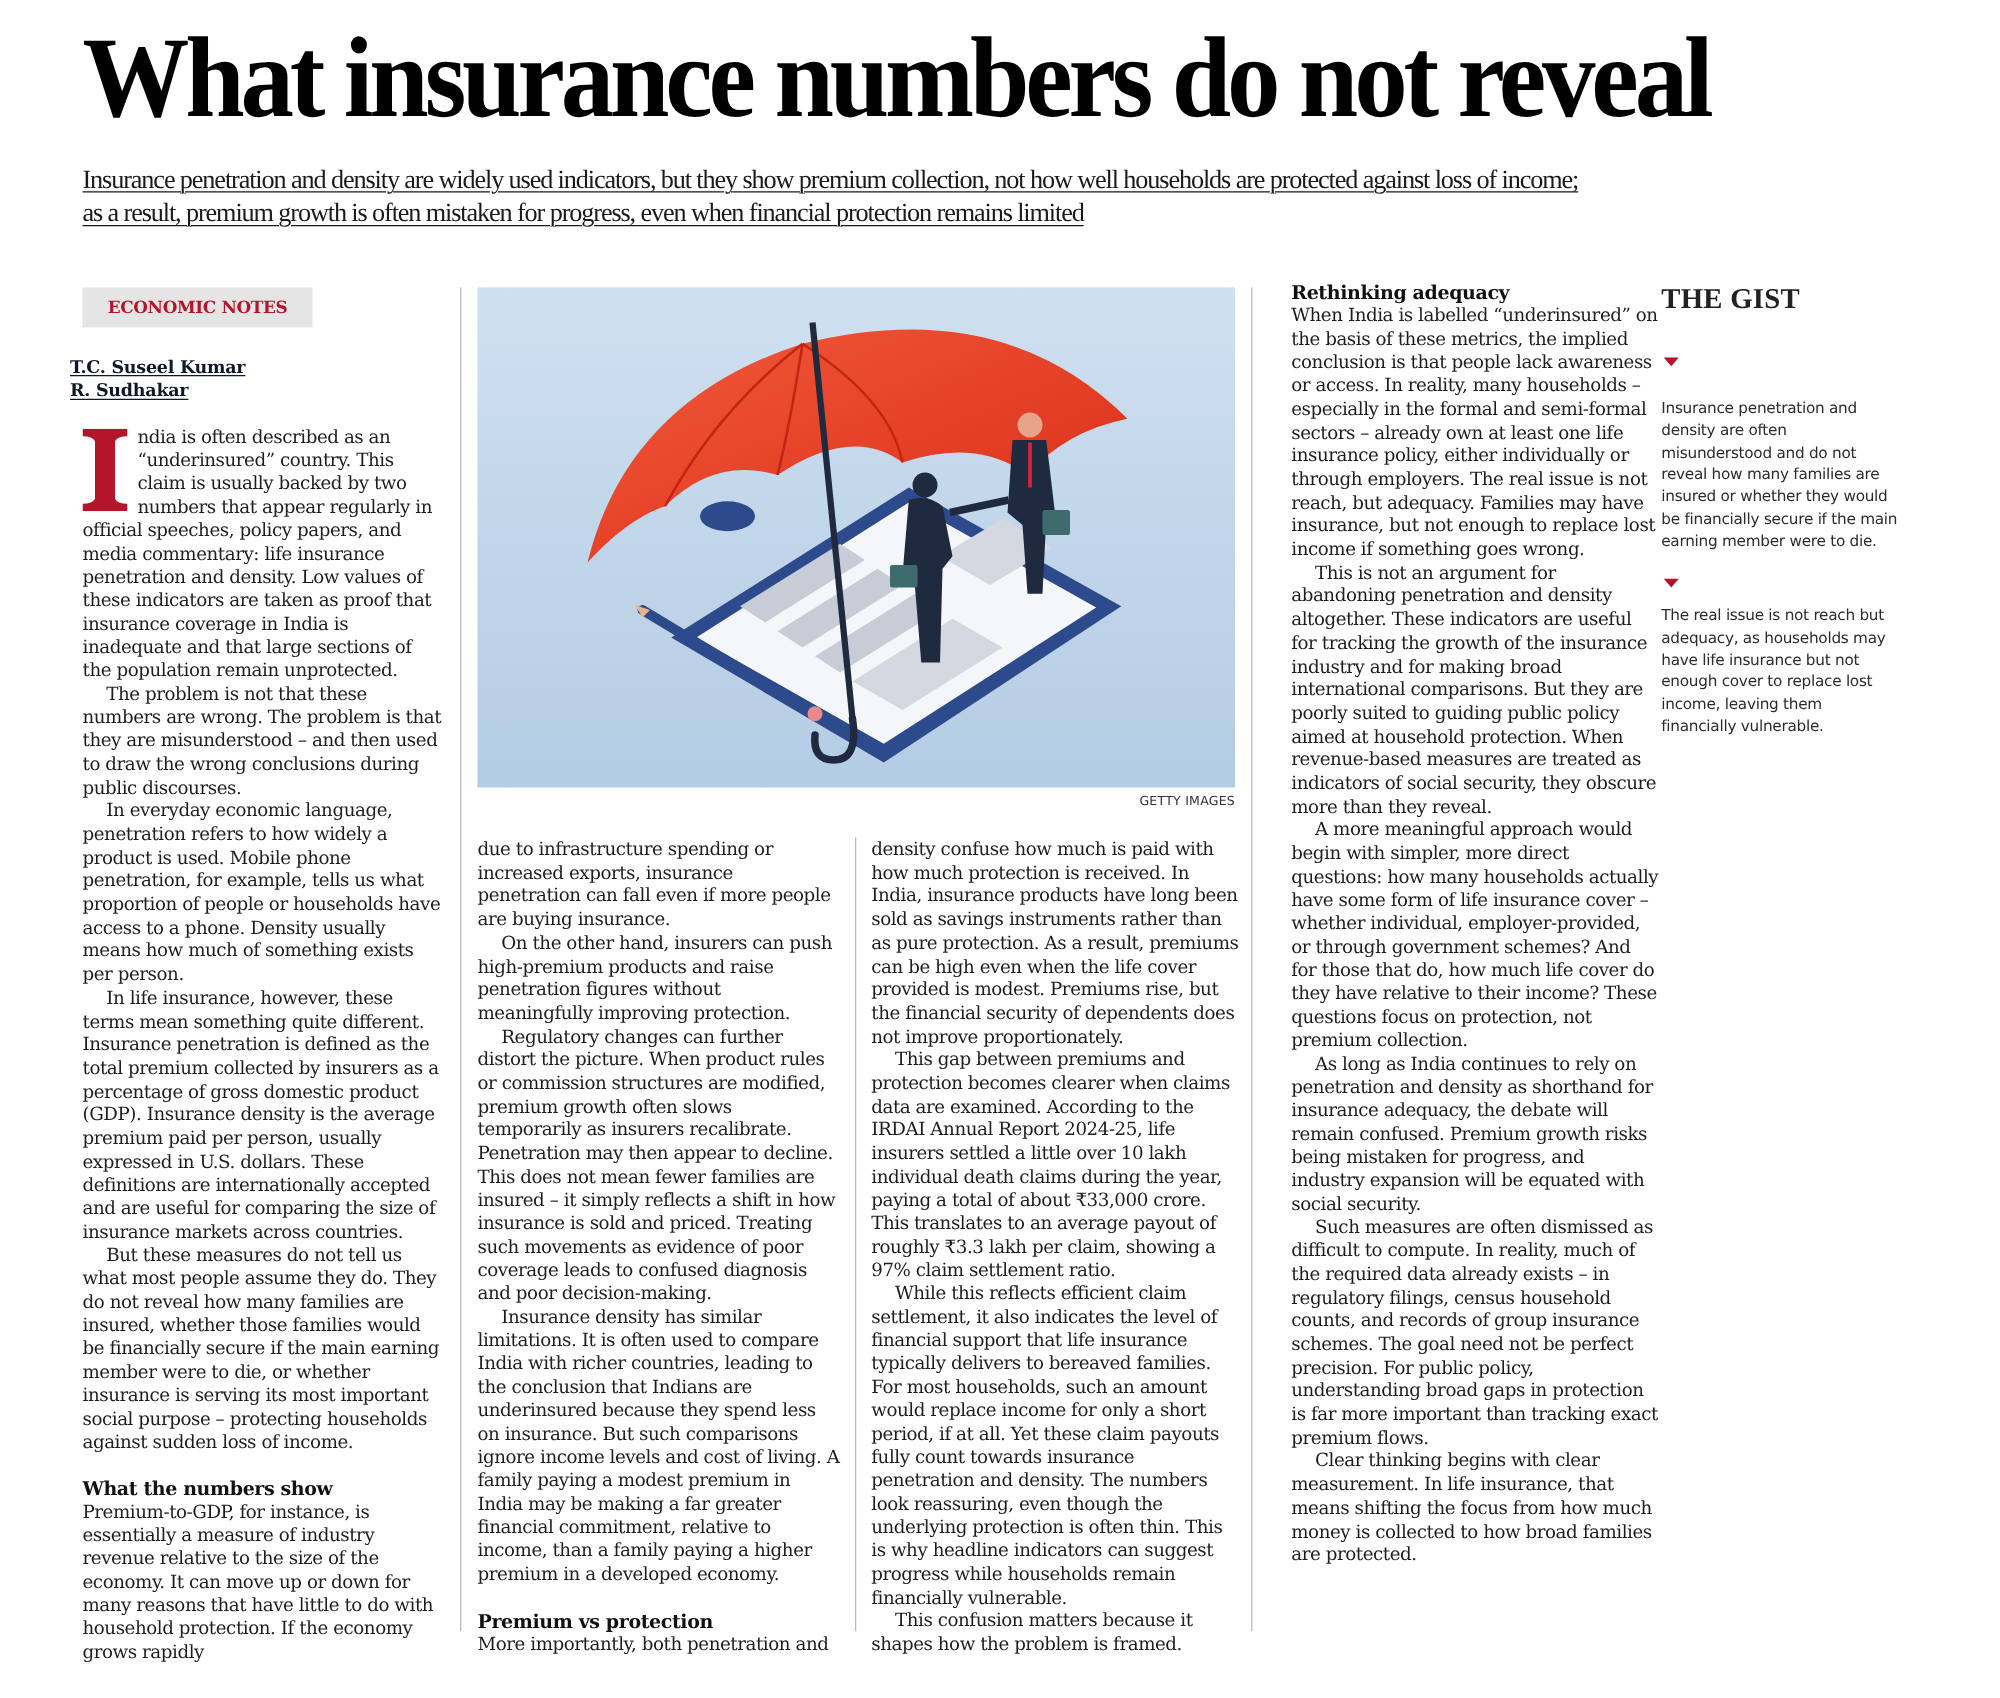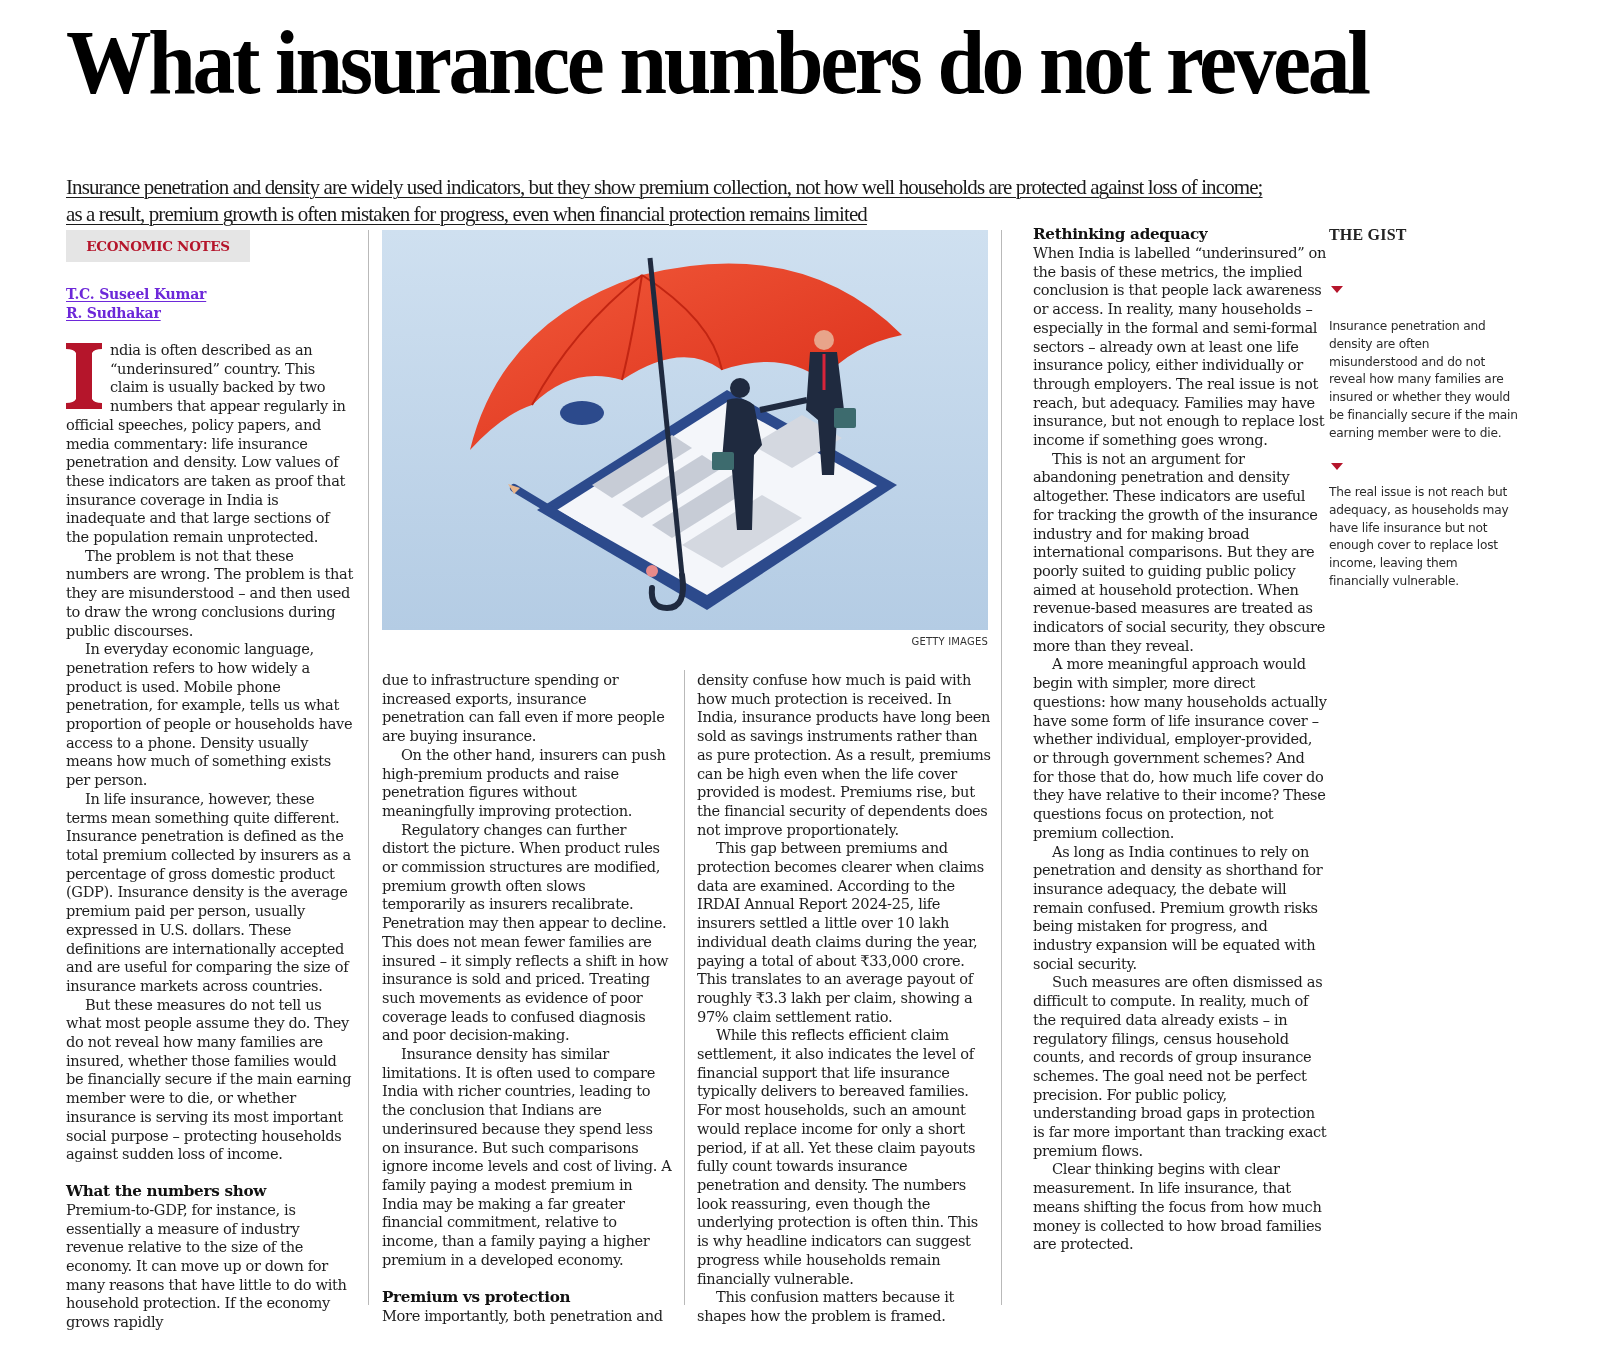--- a/index.html
+++ b/index.html
@@ -1,36 +1,36 @@
 <!DOCTYPE html>
 <html><head>
 <meta charset="utf-8">
 <style>
   html, body { margin:0; padding:0; background:#ffffff; }
   body { width:1600px; height:1358px; position:relative; overflow:hidden; color:#1a1a1a; font-family:"DejaVu Serif", serif; }
   .headline { position:absolute; left:66px; top:8px; width:1480px; font-family:"Liberation Serif", serif; font-weight:bold; font-size:92px; letter-spacing:-3.6px; line-height:108px; color:#000; transform:scaleX(0.93); transform-origin:left top; white-space:nowrap; }
-  .standfirst { position:absolute; left:66px; top:130px; width:1400px; font-family:"Liberation Serif", serif; font-size:21px; line-height:27px; letter-spacing:-0.9px; color:#1a1a1a;margin-top:44px; }
+  .standfirst { position:absolute; left:66px; top:130px; width:1400px; font-family:"Liberation Serif", serif; font-size:21px; line-height:27px; letter-spacing:-0.9px; color:#1a1a1a; }
   .standfirst span { text-decoration:underline; text-decoration-thickness:1px; text-underline-offset:3px; display:block; white-space:nowrap; }
 
   .col { position:absolute; font-family:"DejaVu Serif", serif; font-size:14.6px; line-height:18.7px; letter-spacing:-0.35px; color:#1d1d1d; }
   .col p { margin:0; text-indent:19px; }
   .col p.noindent { text-indent:0; }
   .col h3 { margin:0; font-size:15.2px; font-weight:bold; letter-spacing:-0.3px; line-height:19px; color:#111; }
   .rule { position:absolute; width:1px; background:#b9b9b9; }
 
   .kicker { position:absolute; left:66px; top:230px; width:184px; height:32px; background:#e5e5e5; display:flex; align-items:center; justify-content:center; }
   .kicker span { font-family:"DejaVu Serif", serif; font-weight:bold; font-size:13.5px; color:#b5152b; letter-spacing:-0.3px; }
-  .byline { position:absolute; left:66px; top:285px; font-family:"DejaVu Serif", serif; font-weight:bold; font-size:14px; line-height:19px; color:#6d28d9; letter-spacing:-0.2px; }
+  .byline { position:absolute; left:56px; top:285px; font-family:"DejaVu Serif", serif; font-weight:bold; font-size:14px; line-height:19px; color:#0f172a; letter-spacing:-0.2px; }
   .byline div { text-decoration:underline; text-underline-offset:2px; }
   .dropcap { float:left; width:36px; height:66px; margin:2px 8px 0 0; position:relative; }
 
   .photo { position:absolute; left:382px; top:230px; width:606px; height:400px; background:linear-gradient(180deg,#c9dced 0%,#b7cfe6 100%); overflow:hidden; }
   .credit { position:absolute; left:880px; top:636px; width:108px; text-align:right; font-family:"DejaVu Sans", sans-serif; font-size:10px; color:#333; letter-spacing:0.2px; }
 
-  .gist-title { position:absolute; left:1329px; top:226px; font-family:"Liberation Serif", serif; font-weight:bold; font-size:16px; color:#222; letter-spacing:0.2px; }
+  .gist-title { position:absolute; left:1329px; top:226px; font-family:"Liberation Serif", serif; font-weight:bold; font-size:23px; color:#222; letter-spacing:0.2px; }
   .gist-arrow { position:absolute; left:1331px; width:0; height:0; border-left:6px solid transparent; border-right:6px solid transparent; border-top:7px solid #b5152b; }
   .gist-text { position:absolute; left:1329px; width:190px; font-family:"DejaVu Sans", sans-serif; font-size:12.2px; line-height:17.8px; color:#2b2b2b; letter-spacing:-0.2px; }
   .italic { font-style:italic; }
 </style>
 </head>
 <body>
 
 <div class="headline">What insurance numbers do not reveal</div>
 
 <div class="standfirst">

